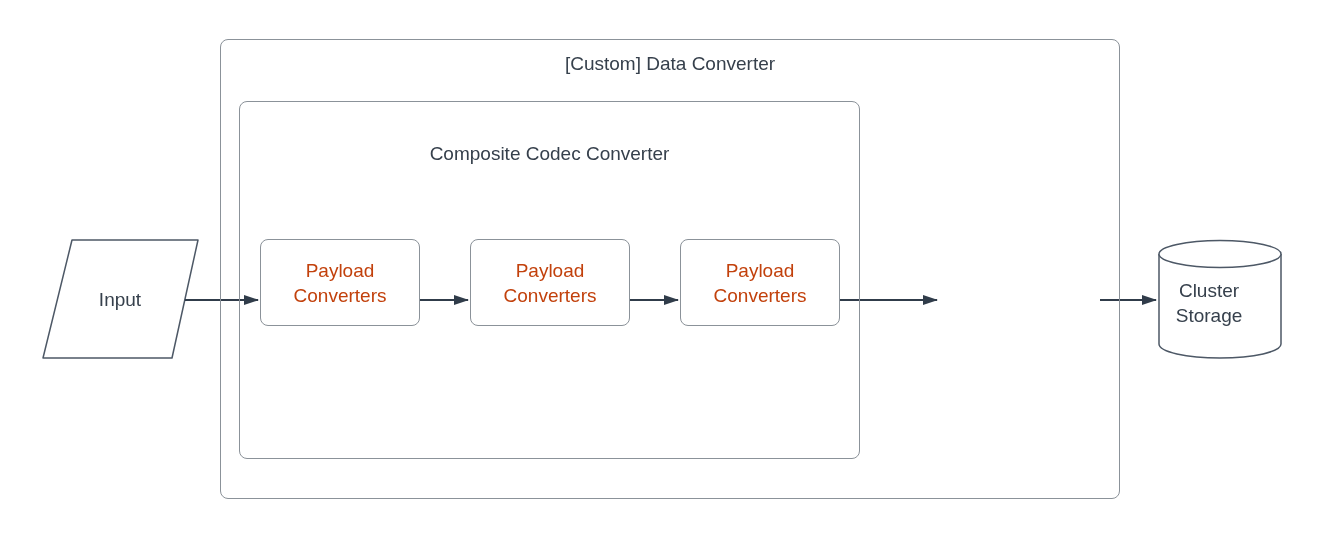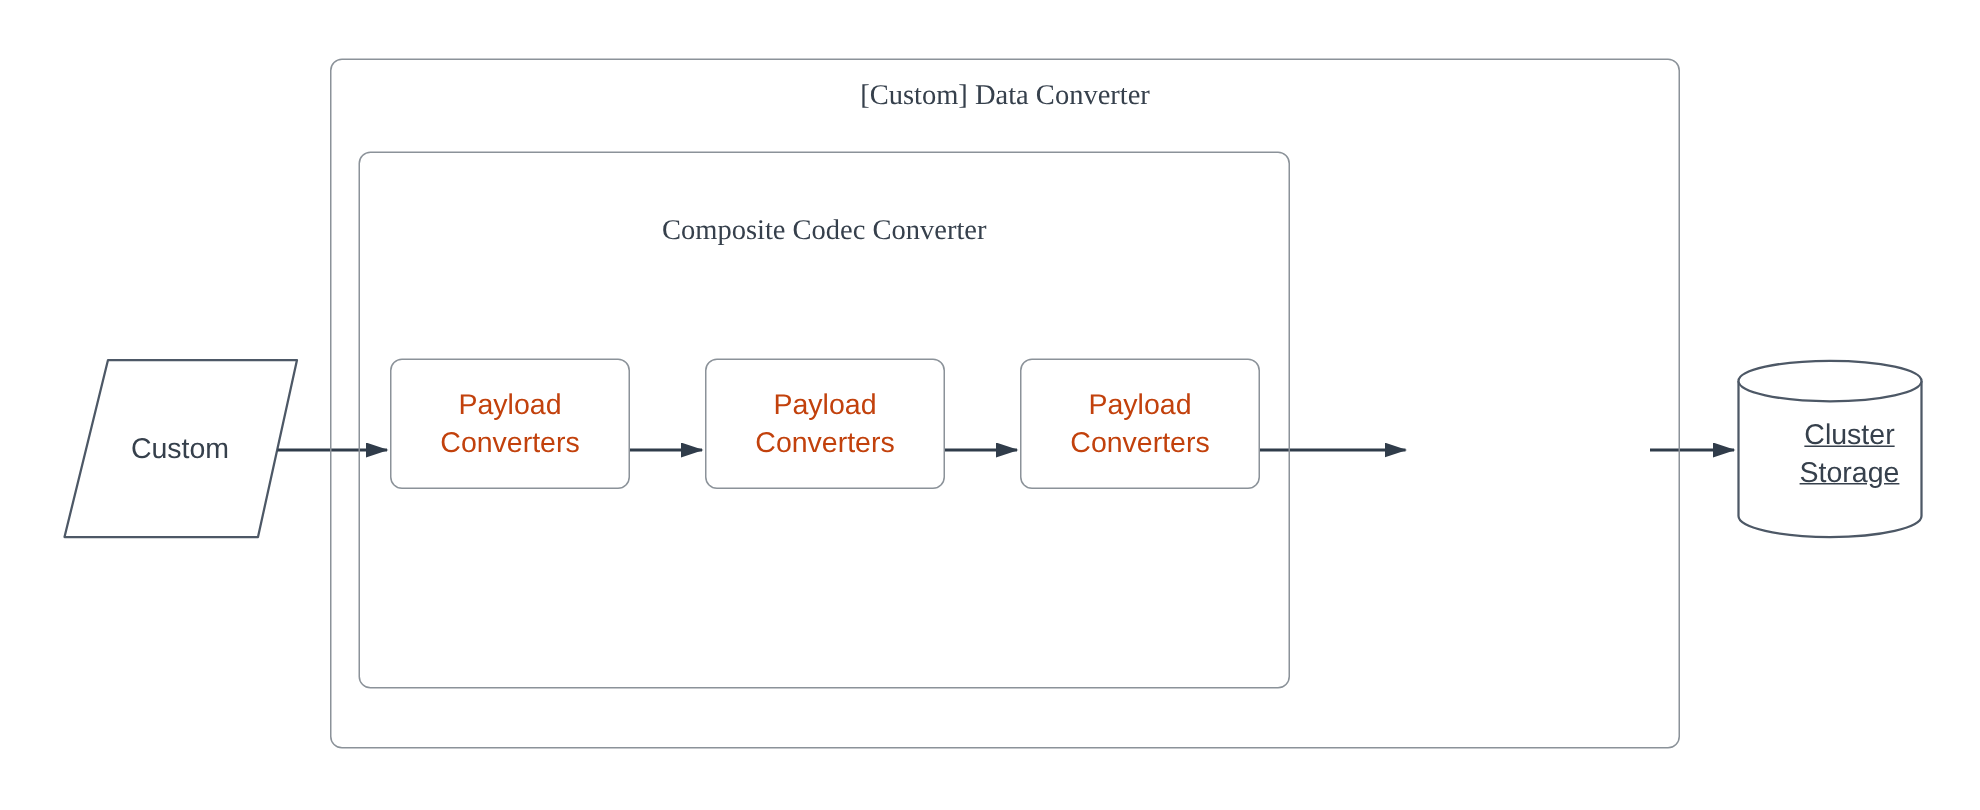--- a/index.html
+++ b/index.html
@@ -22,21 +22,20 @@
     top: 0;
     width: 1320px;
     height: 540px;
   }
   .container {
     position: absolute;
     border: 1.5px solid #8b9299;
     border-radius: 8px;
     background: transparent;
     box-sizing: border-box;
-    font-family: Liberation Serif, serif;
   }
   .container-outer  { left: 220px; top: 39px;  width: 900px; height: 460px; }
   .container-inner  { left: 239px; top: 101px; width: 621px; height: 358px; }
   .container-label {
     position: absolute;
     left: 0;
     width: 100%;
     text-align: center;
     font-size: 19px;
     line-height: 23px;
@@ -86,24 +85,23 @@
     font-size: 19px;
     line-height: 25px;
     color: #36404c;
   }
   .input-label {
     left: 55px;
     top: 287px;
     width: 130px;
   }
   .storage-label {
-    left: 1172px;
+    left: 1148px;
     top: 278px;
     width: 122px;
-    text-decoration: underline;
   }
 </style>
 </head>
 <body>
 
 <div class="canvas">
 
   <svg class="shape-layer" viewBox="0 0 1320 540">
     <defs>
       <marker id="arrowhead" markerUnits="userSpaceOnUse" markerWidth="15" markerHeight="10" refX="14" refY="5" orient="auto">
@@ -135,16 +133,16 @@
     <div class="wrap-label">Payload Converters</div>
   </div>
   <div class="node-box box-2">
     <div class="wrap-label">Payload Converters</div>
   </div>
   <div class="node-box box-3">
     <div class="wrap-label">Payload Converters</div>
   </div>
 
 
-  <div class="float-label input-label">Custom</div>
+  <div class="float-label input-label">Input</div>
   <div class="float-label storage-label">Cluster Storage</div>
 
 </div>
 
 </body></html>

